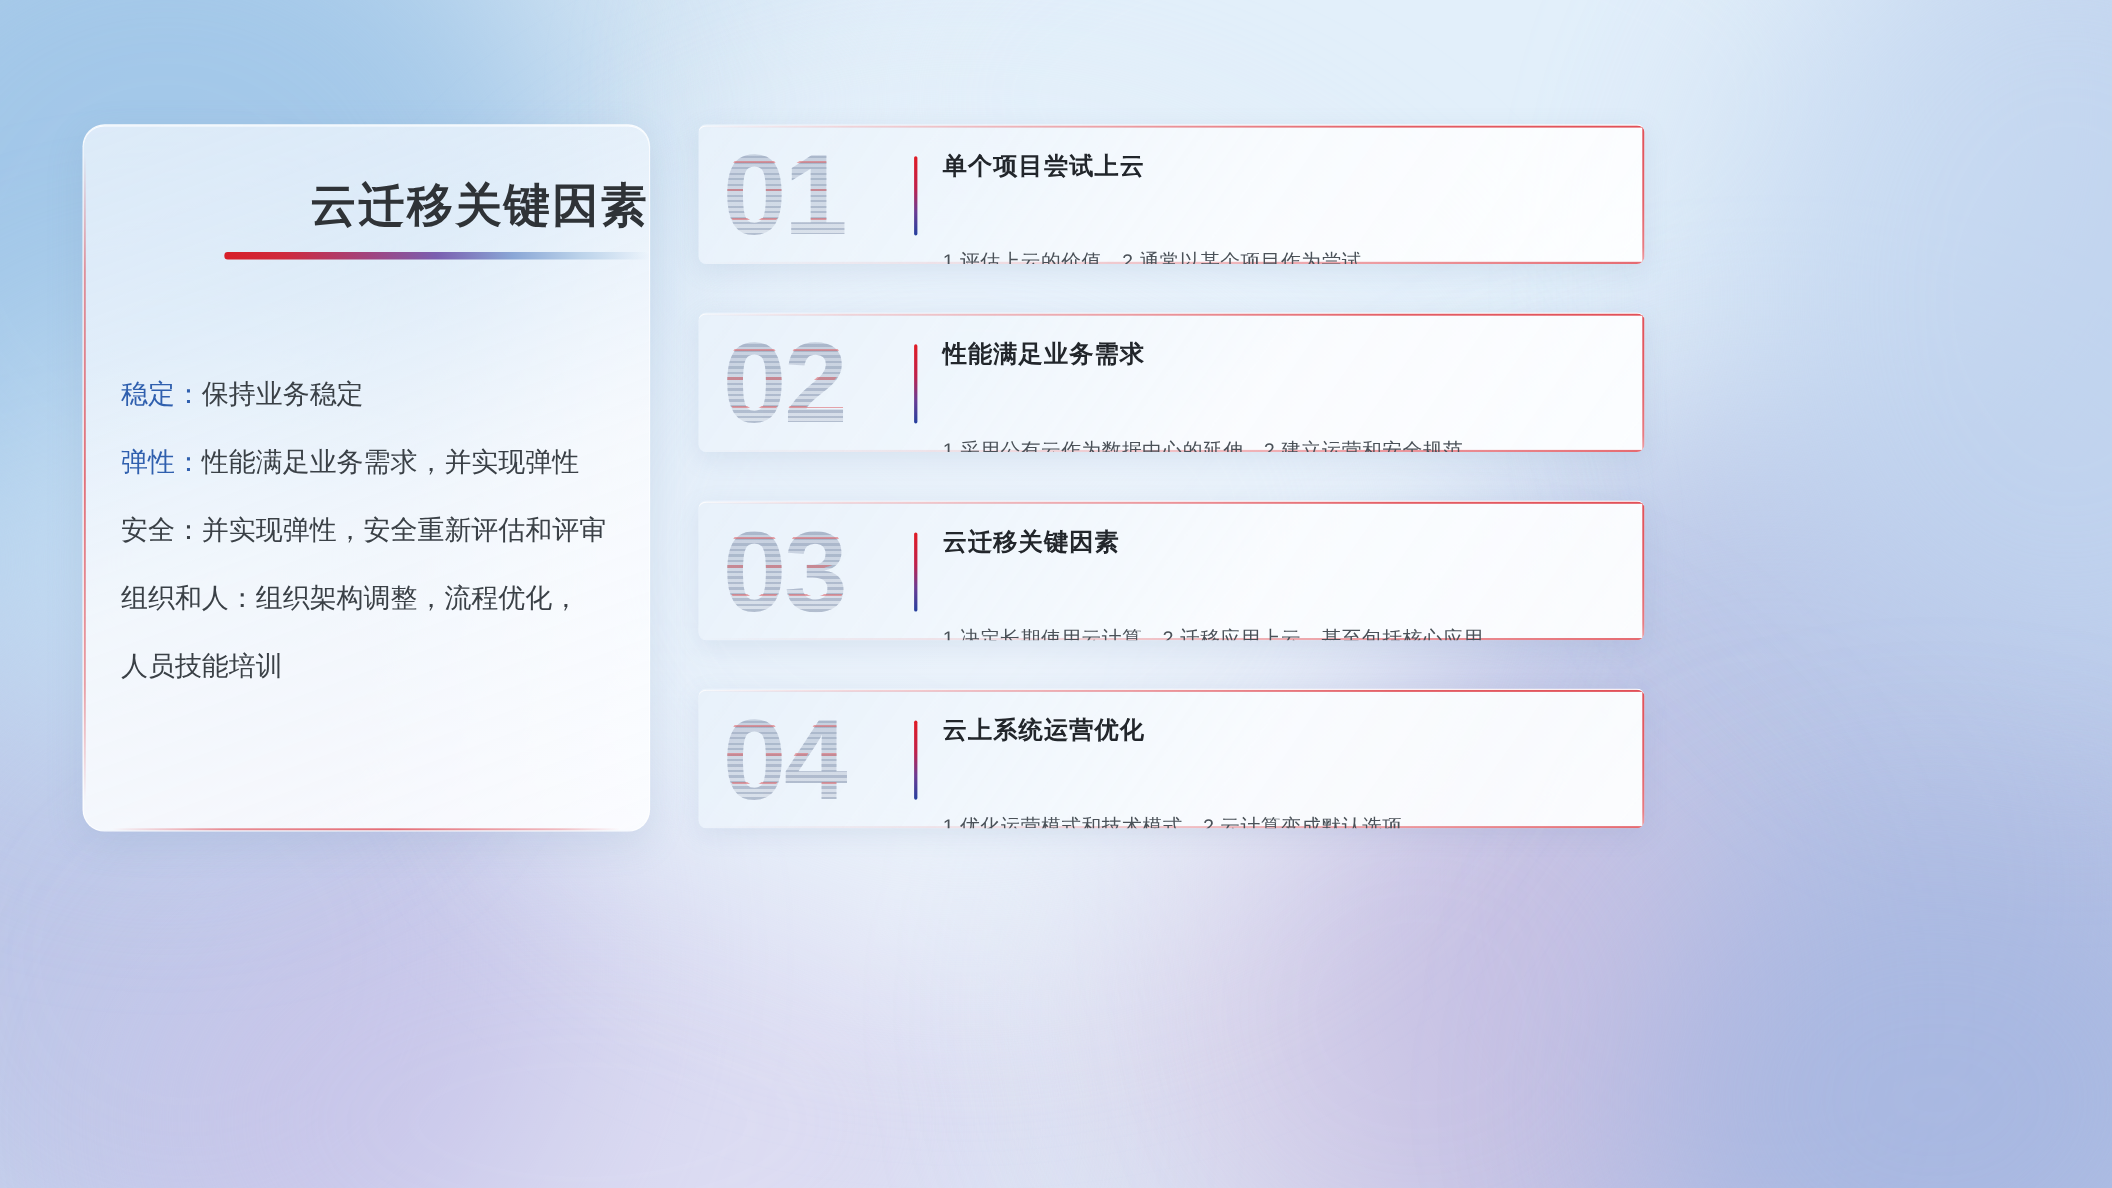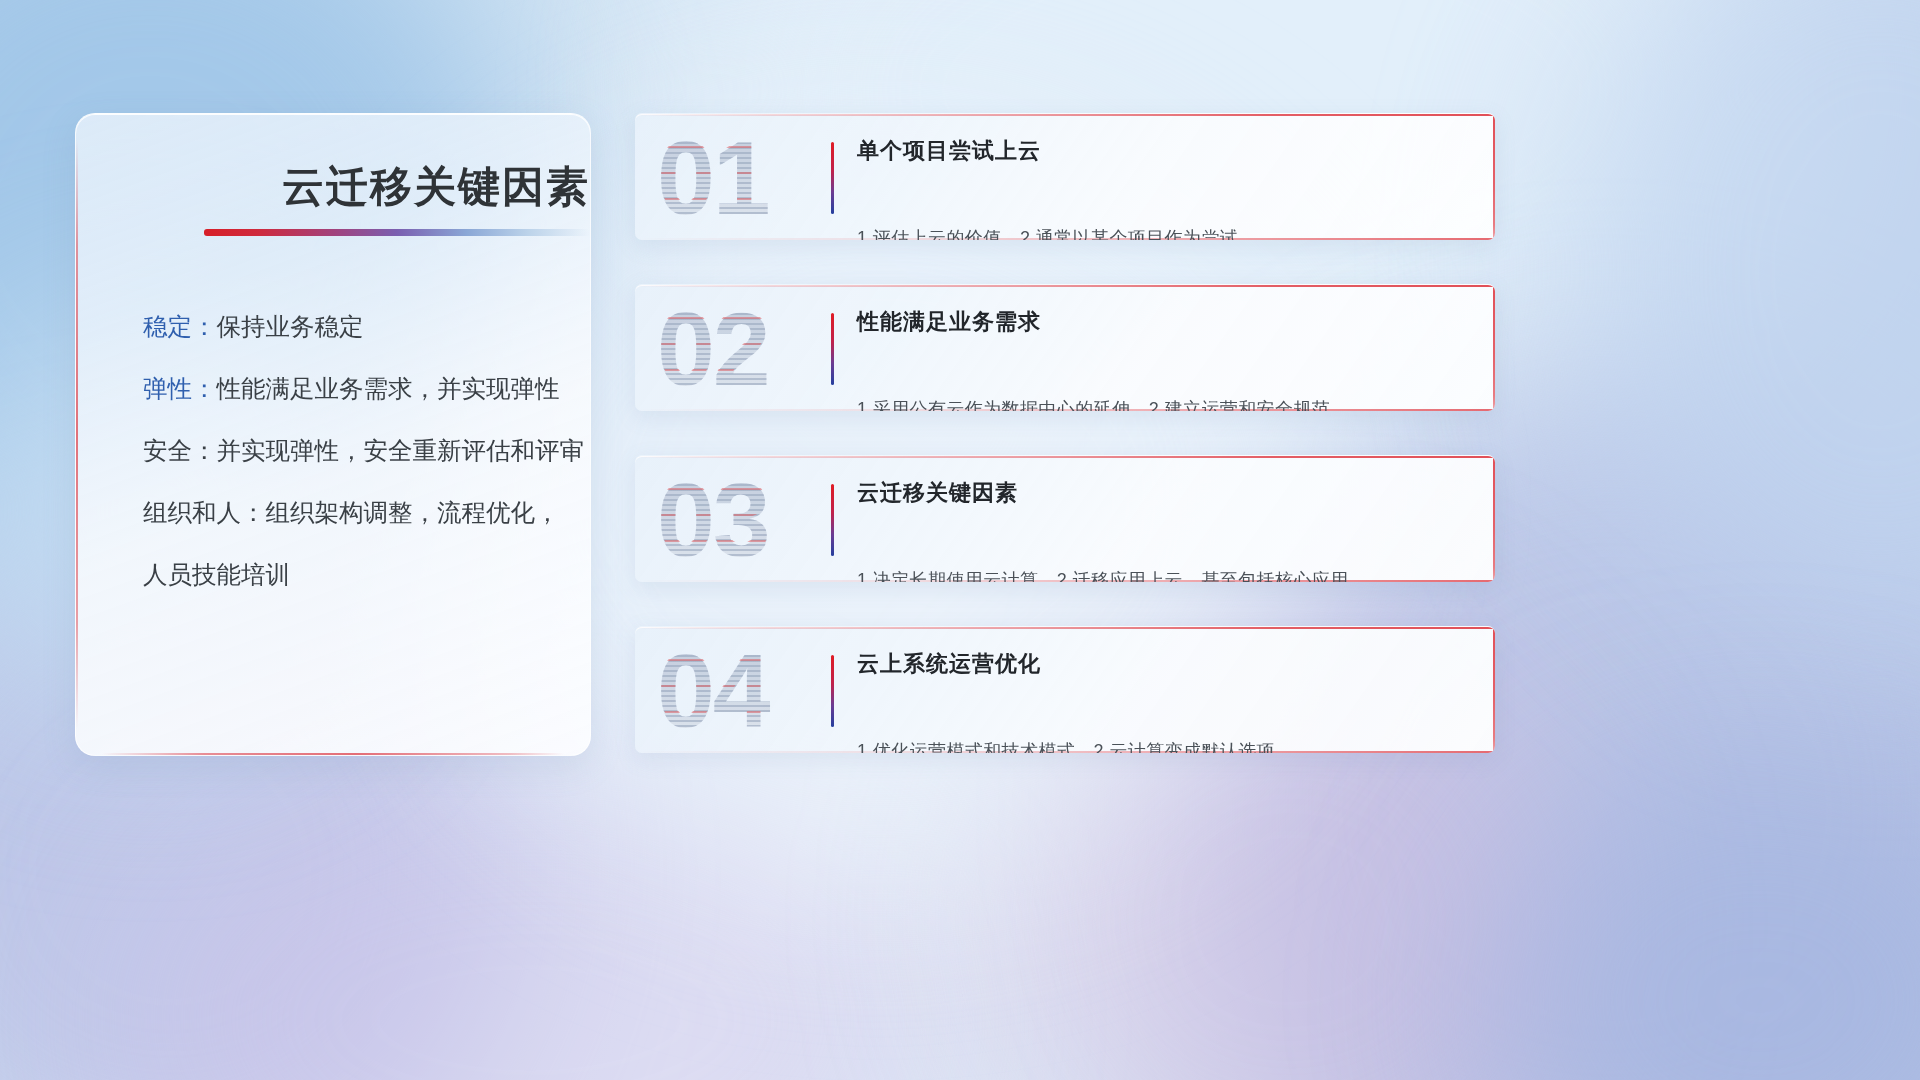--- a/index.html
+++ b/index.html
@@ -46,21 +46,21 @@
     background:linear-gradient(90deg,rgba(222,70,80,0) 0%,rgba(222,70,80,.6) 22%,rgba(222,70,80,.78) 55%,rgba(222,70,80,.35) 88%,rgba(222,70,80,0) 100%);
   }
   .lp-title{
     position:absolute;left:0;right:0;top:45px;text-align:right;
     font-size:42px;font-weight:bold;color:#2f3337;letter-spacing:2px;
   }
   .lp-rule{
     position:absolute;left:128px;top:115px;width:386px;height:7px;border-radius:3px;
     background:linear-gradient(90deg,#d71f28 0%,#cf2a3d 14%,#a1437e 34%,#7a5fb0 50%,#8aa7d6 68%,#bcd3ea 84%,rgba(214,230,243,0) 100%);
   }
-  .lp-list{position:absolute;left:34px;right:20px;top:182px;margin-left:33px;}
+  .lp-list{position:absolute;left:34px;right:20px;top:214px;}
   .lp-item{
     font-size:24.5px;line-height:62px;color:#3a4046;white-space:nowrap;
   }
   .lp-item .k{color:#2f5fae;}
   .lp-item.dark .k{color:#3a4046;}
 
   
   #cards{position:absolute;left:635px;top:113px;width:860px;}
   .card{
     position:relative;height:126px;margin-bottom:44px;border-radius:7px;

